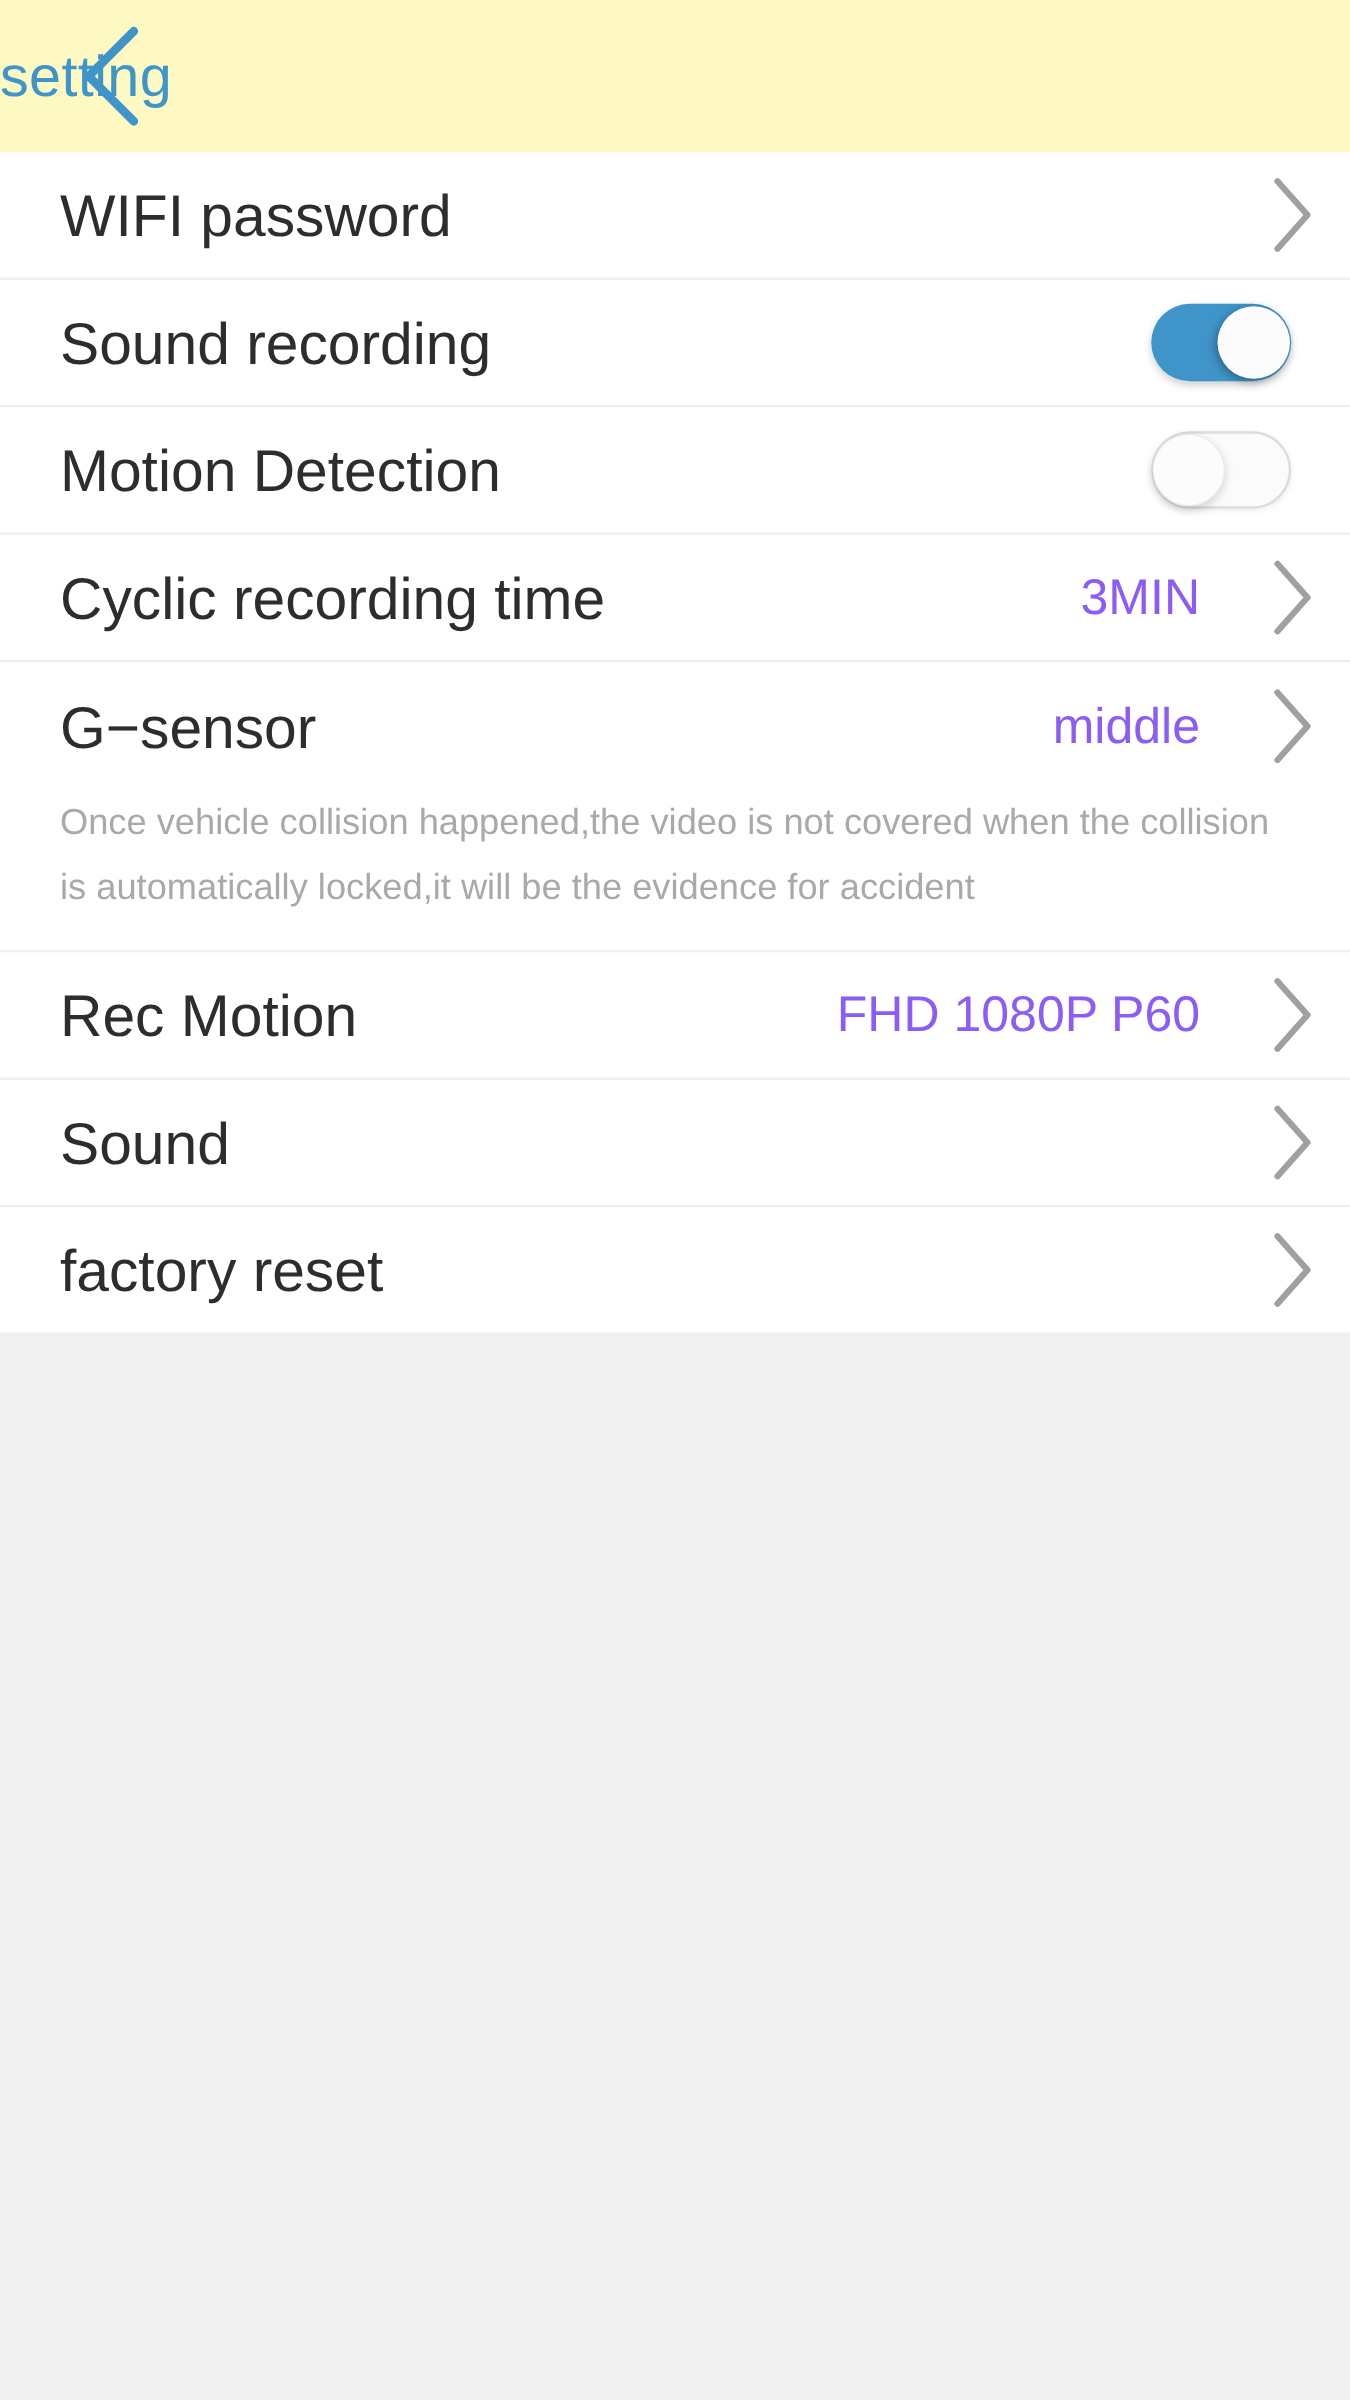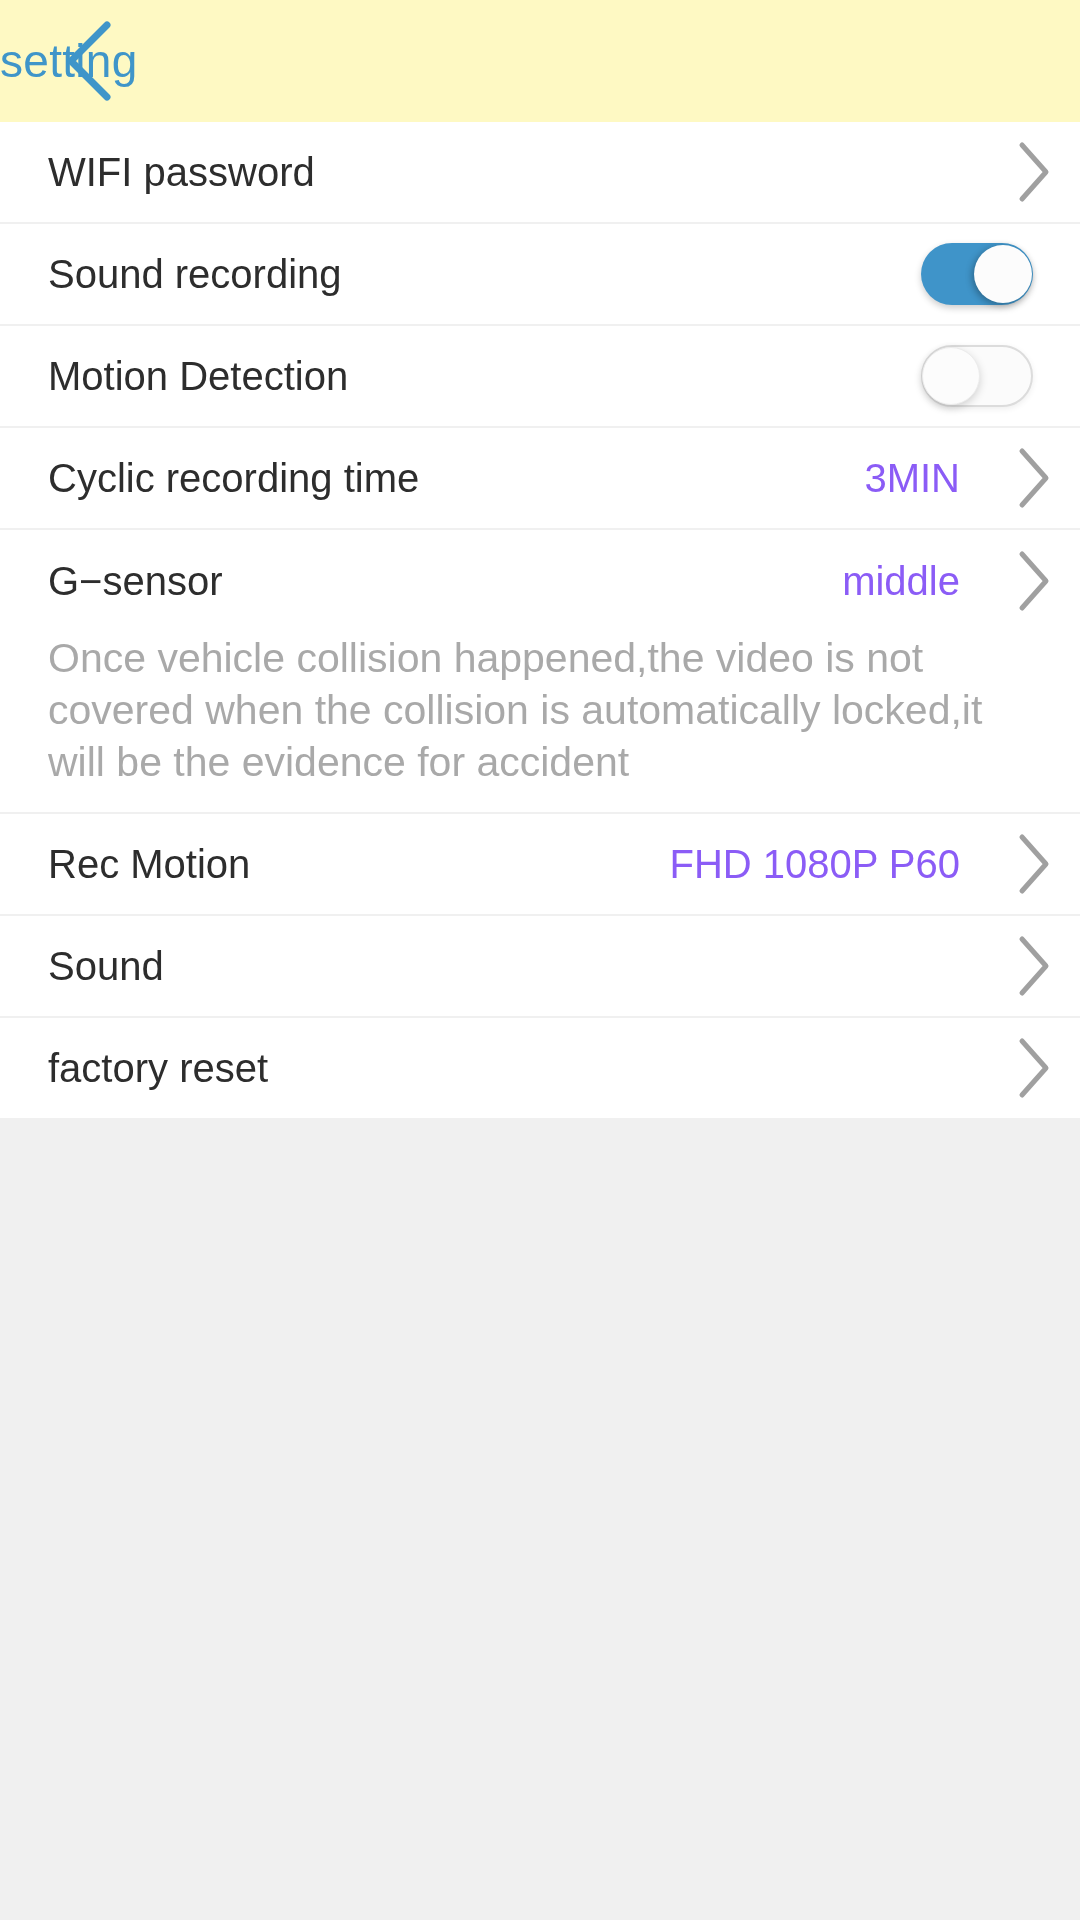--- a/index.html
+++ b/index.html
@@ -60,21 +60,21 @@
     height: 102px;
     background: #ffffff;
     display: flex;
     align-items: center;
     padding: 0 0 0 48px;
     box-sizing: border-box;
     position: relative;
     border-bottom: 2px solid #f0f0f0;
   }
   .row-label {
-    font-size: 40px;
+    font-size: 47px;
     color: #2d2d2d;
     font-weight: 400;
     flex: 1 1 auto;
     white-space: nowrap;
   }
   .row-value {
     font-size: 40px;
     color: #8b5cf6;
     font-weight: 400;
     margin-right: 28px;
@@ -134,21 +134,21 @@
     box-sizing: border-box;
   }
 
   
   .desc-block {
     background: #ffffff;
     padding: 0 48px 24px 48px;
     border-bottom: 2px solid #f0f0f0;
   }
   .desc-text {
-    font-size: 41px;
+    font-size: 29px;
     line-height: 52px;
     color: #a9a9a9;
     font-weight: 400;
   }
   .row.no-border {
     border-bottom: none;
   }
 
   .filler {
     background: #f0f0f0;

